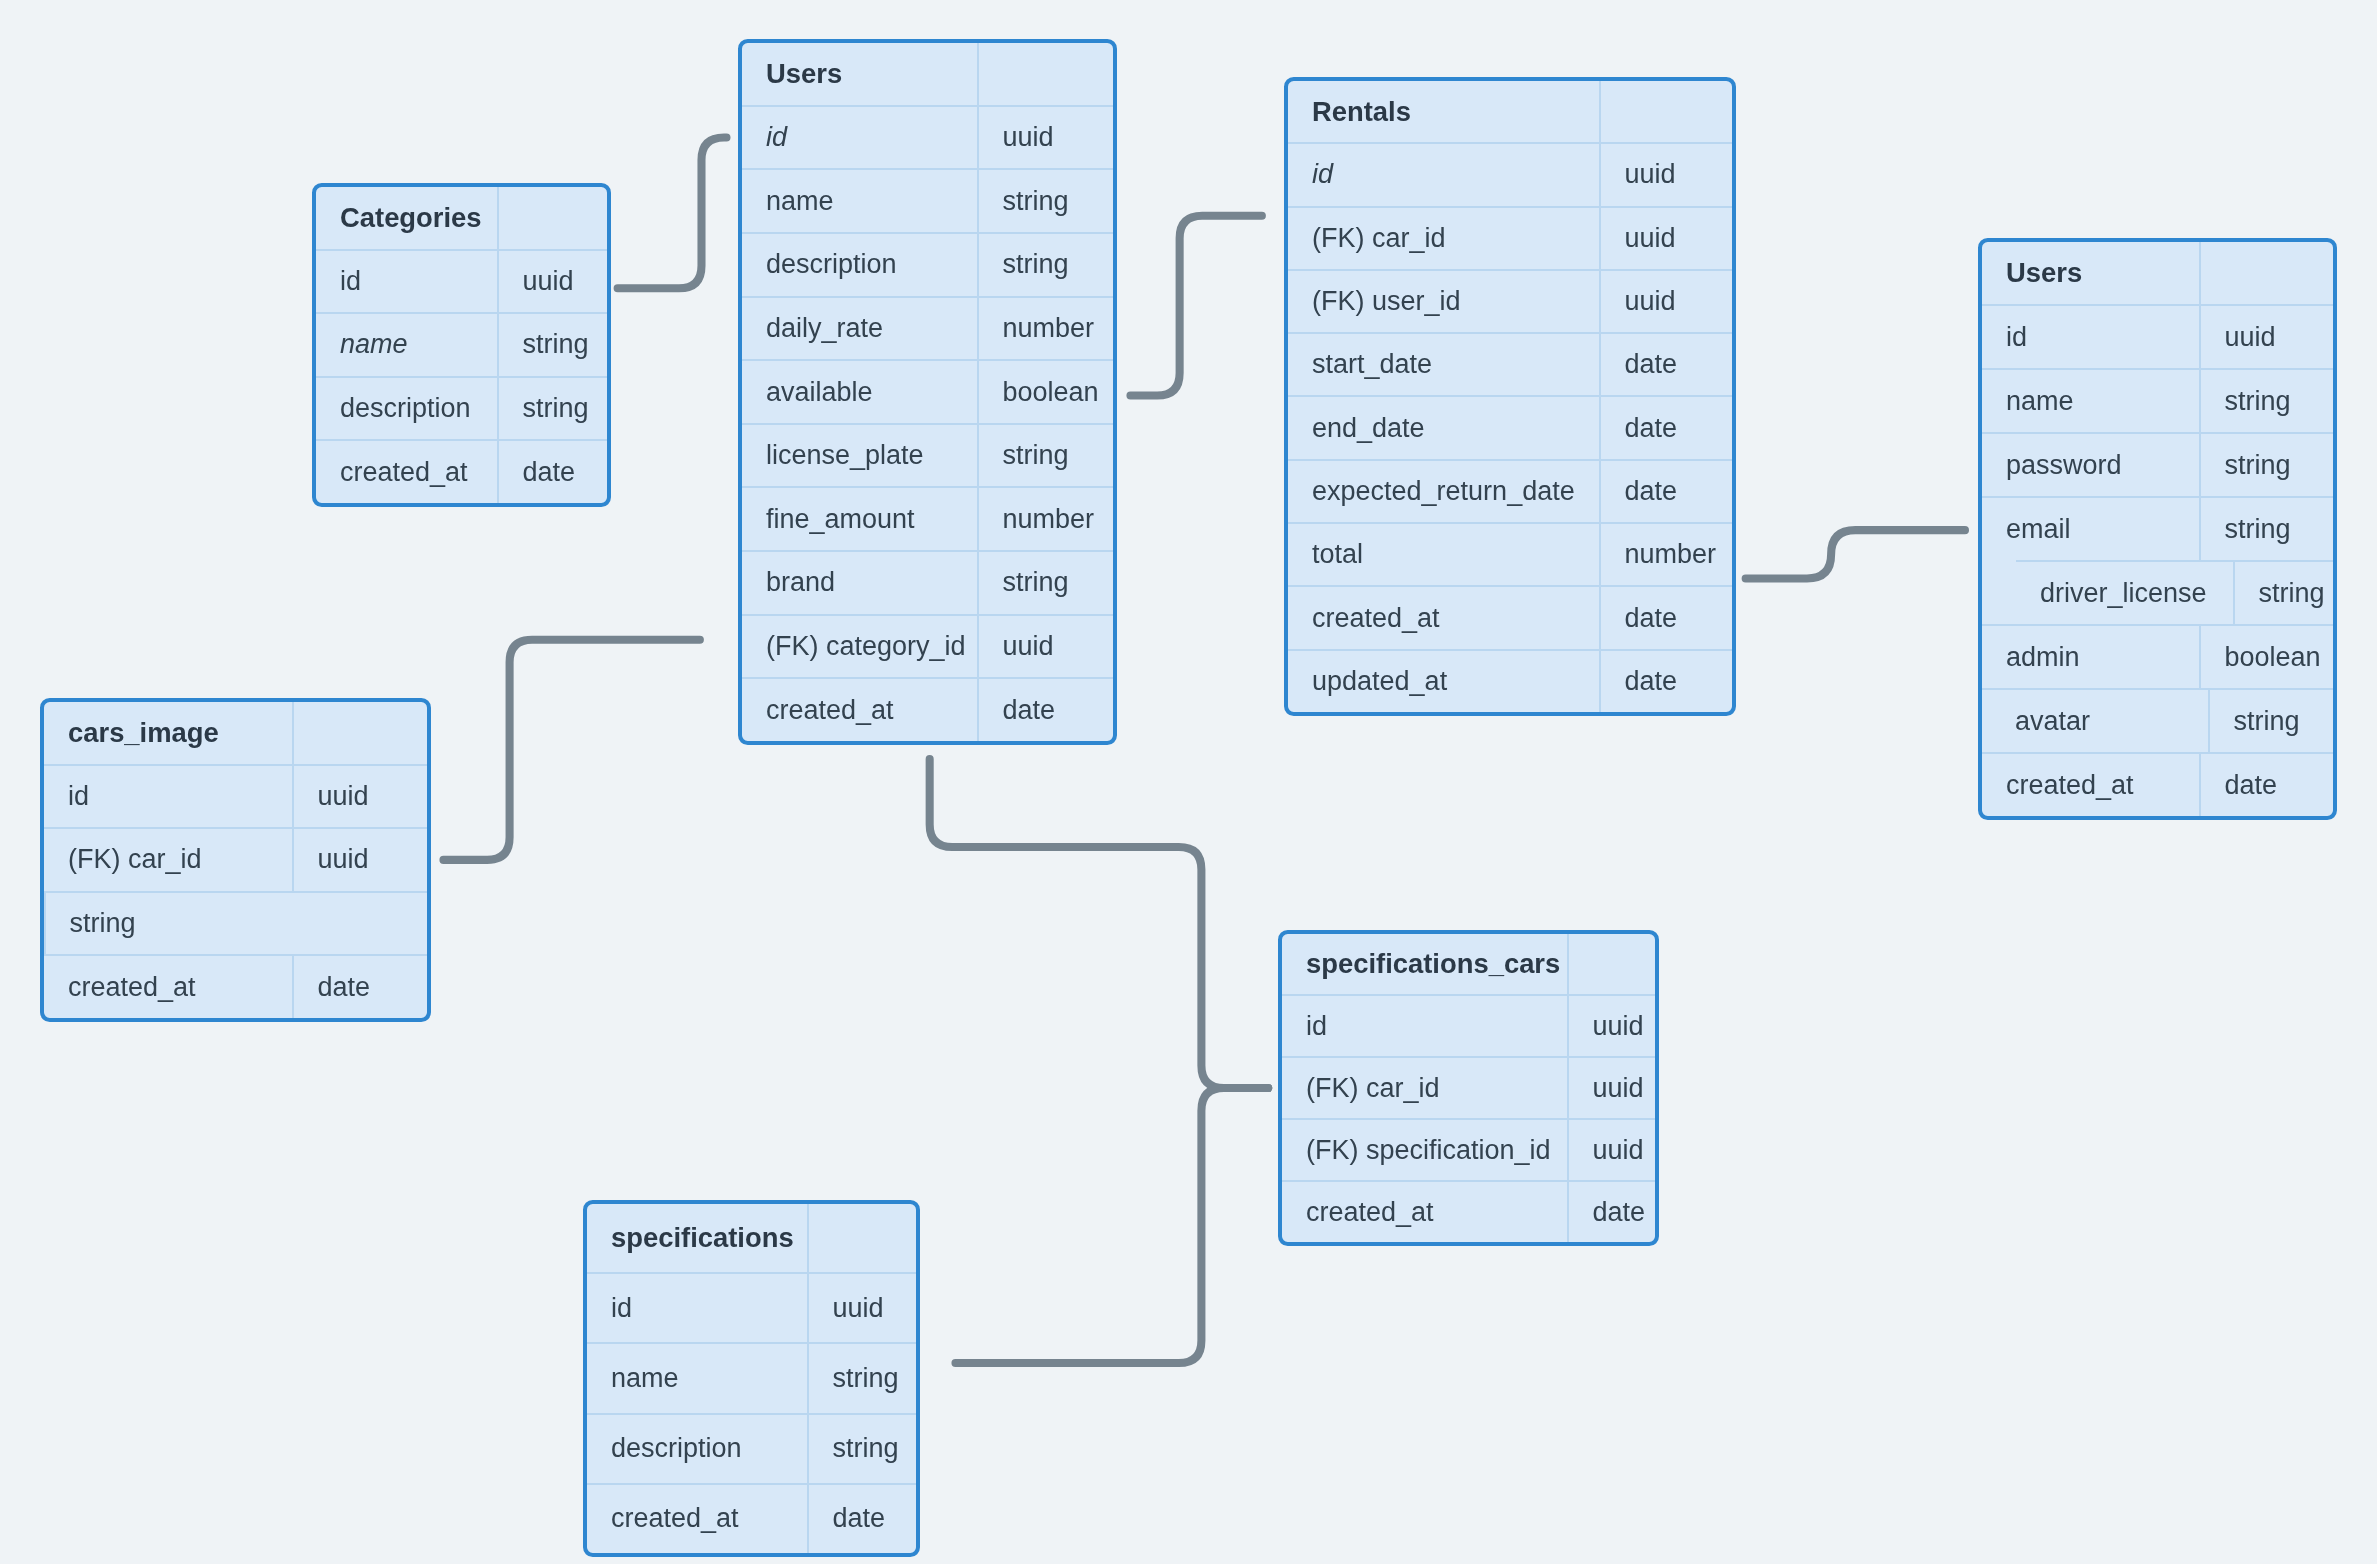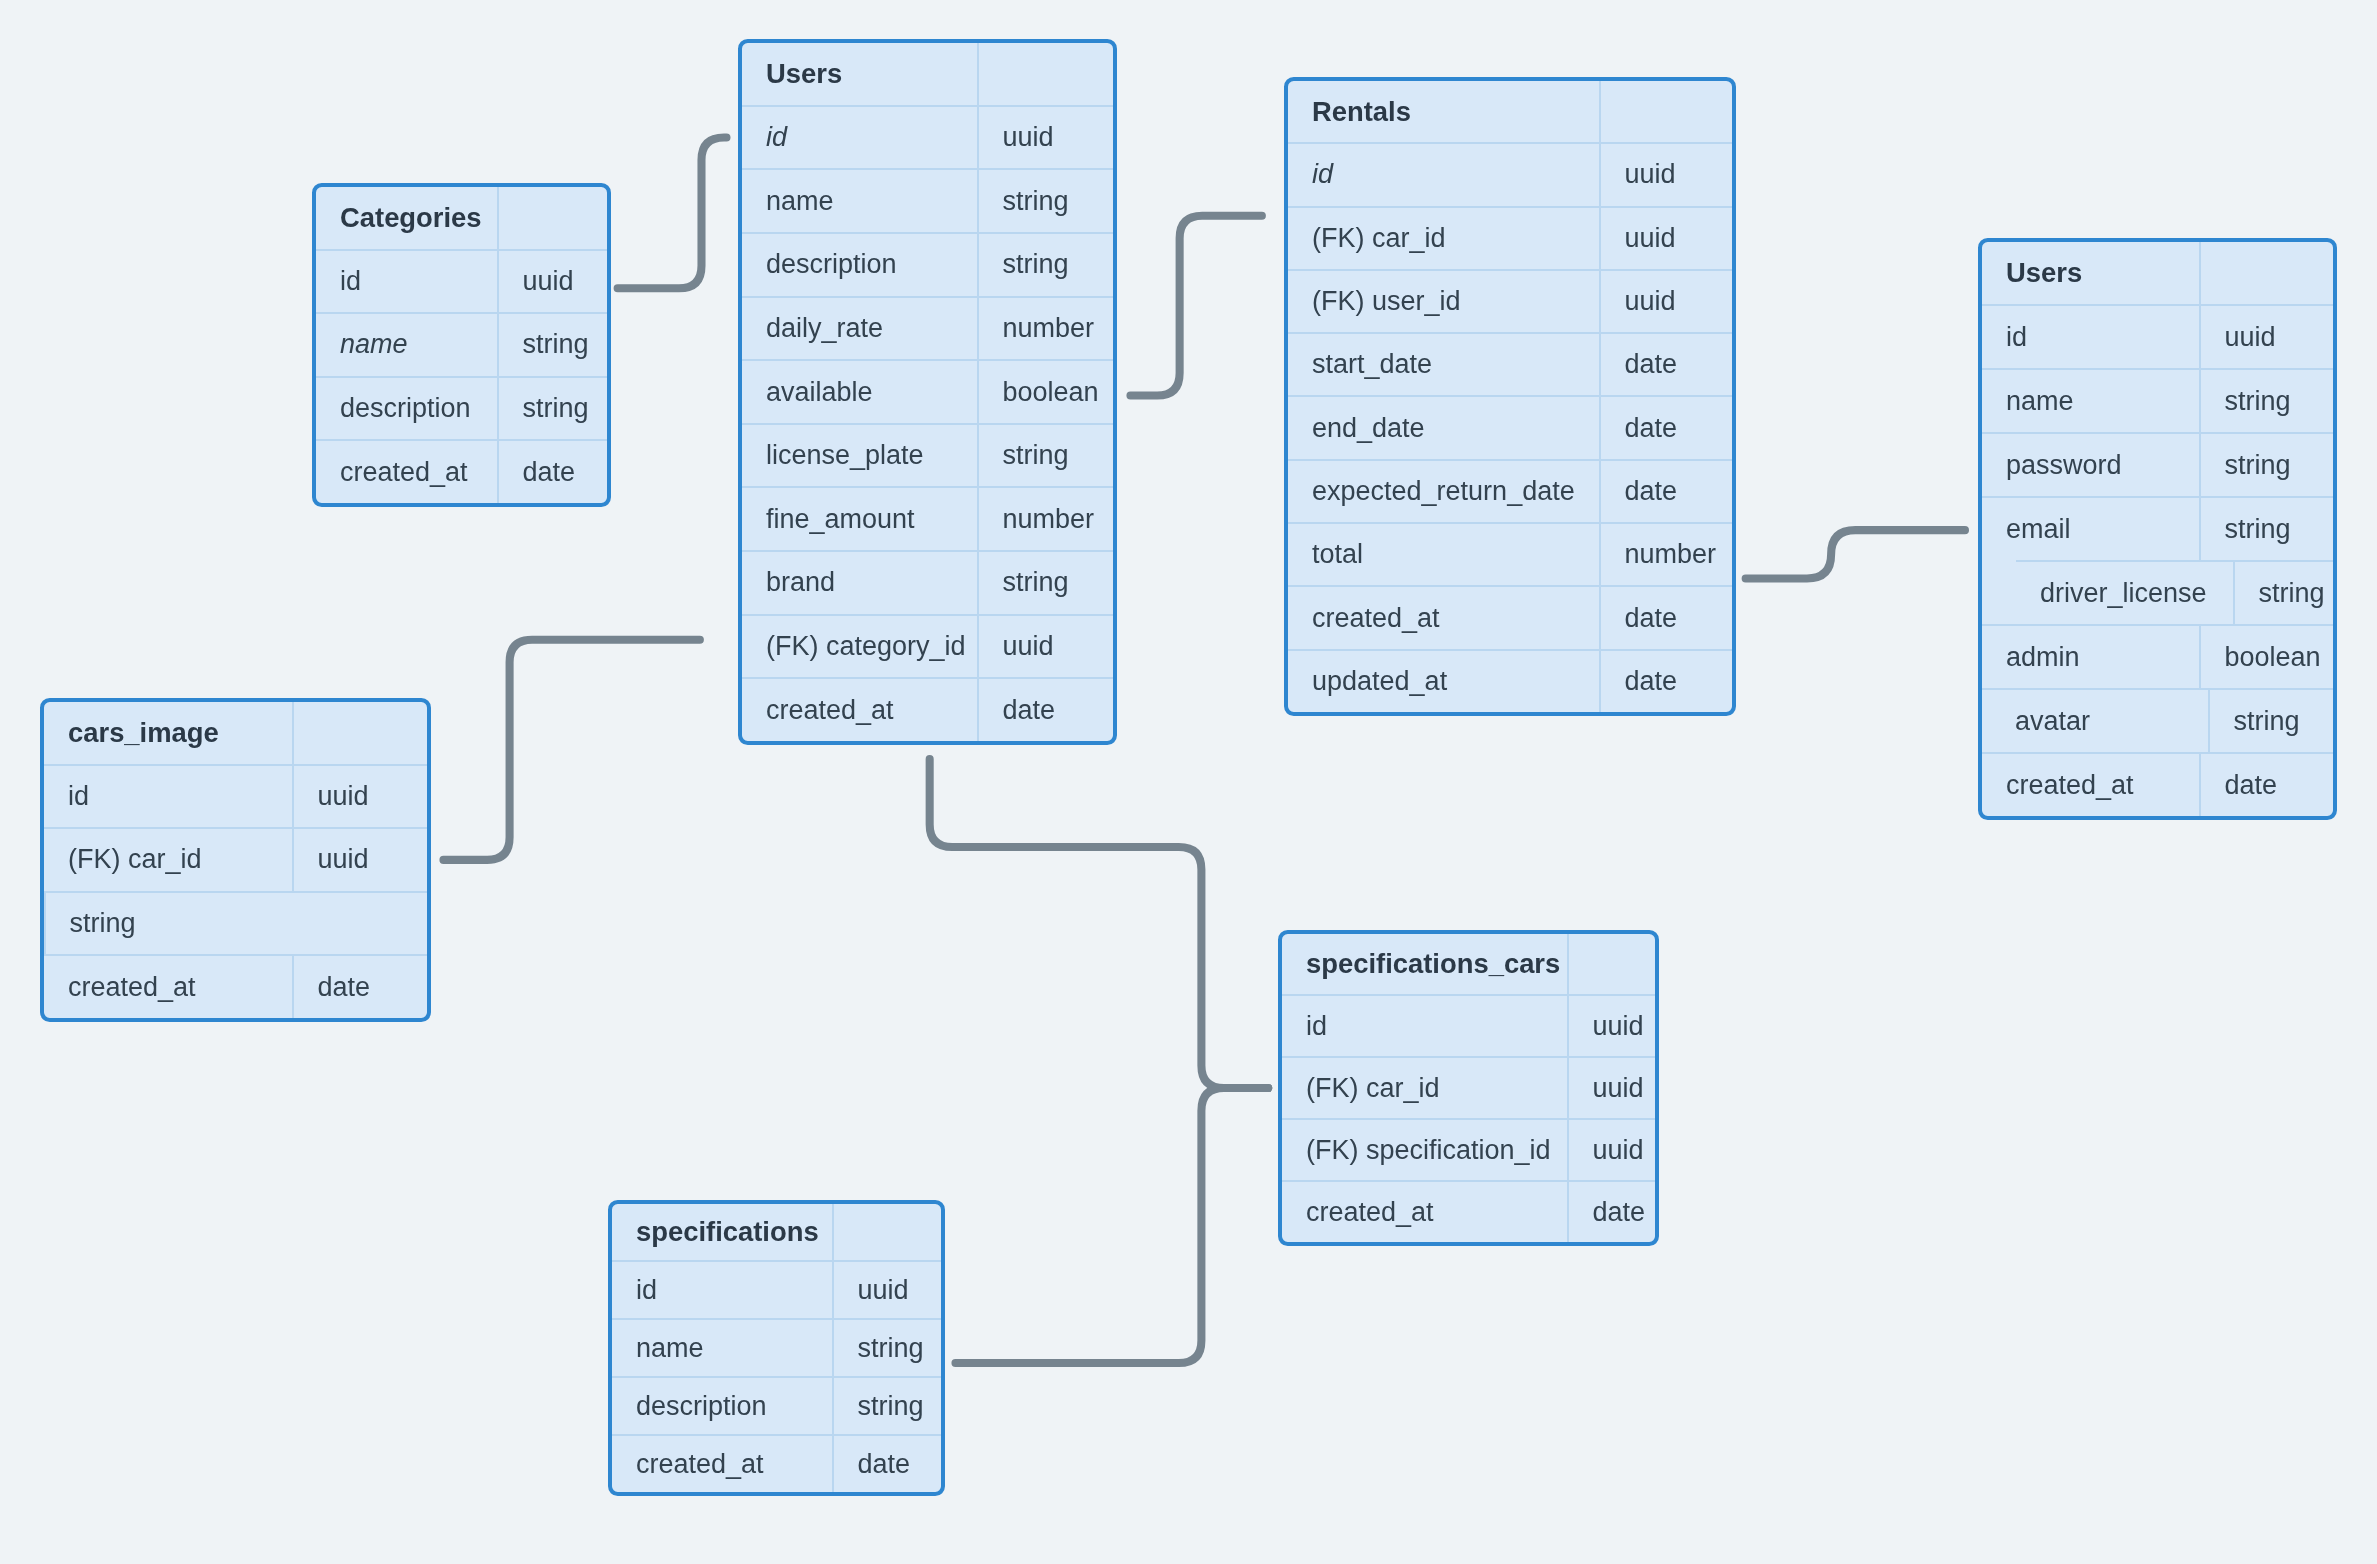--- a/index.html
+++ b/index.html
@@ -269,21 +269,21 @@
       </div>
       <div class="row" style="grid-template-columns: 285px 1fr;">
         <div class="cell name">(FK) specification_id</div>
         <div class="cell type">uuid</div>
       </div>
       <div class="row" style="grid-template-columns: 285px 1fr;">
         <div class="cell name">created_at</div>
         <div class="cell type">date</div>
       </div>
     </div>
-    <div class="table-node" style="left: 608px; top: 1200px; width: 337px; height: 296px;">
+    <div class="table-node" style="left: 583px; top: 1200px; width: 337px; height: 357px;">
       <div class="row" style="grid-template-columns: 220px 1fr;">
         <div class="cell title">specifications</div>
         <div class="cell type"></div>
       </div>
       <div class="row" style="grid-template-columns: 220px 1fr;">
         <div class="cell name">id</div>
         <div class="cell type">uuid</div>
       </div>
       <div class="row" style="grid-template-columns: 220px 1fr;">
         <div class="cell name">name</div>

